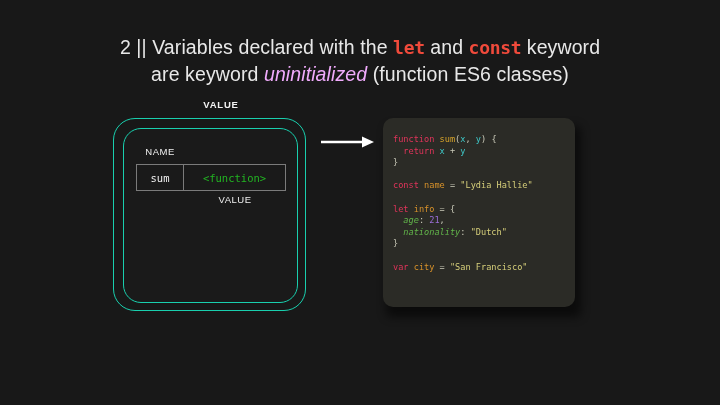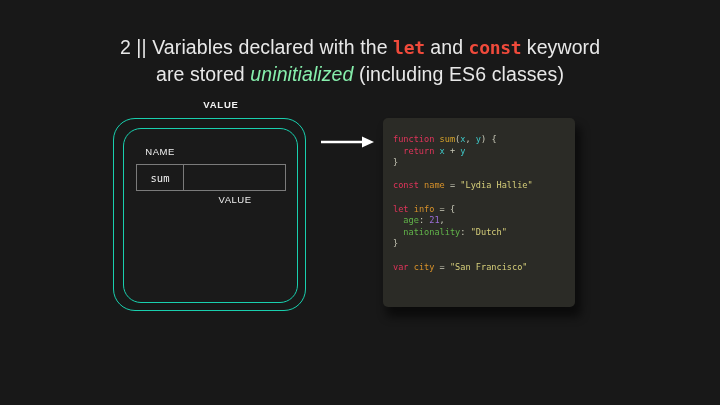--- a/index.html
+++ b/index.html
@@ -30,21 +30,21 @@
   }
   #title .kw {
     font-family: "DejaVu Sans Mono", monospace;
     font-weight: bold;
     color: #f04a3b;
     font-size: 18px;
     letter-spacing: -0.3px;
   }
   #title .em {
     font-style: italic;
-    color: #86efac;
+    color: #f0abfc;
   }
 
   
   #memory-label {
     position: absolute;
     left: 136px;
     top: 99px;
     width: 170px;
     text-align: center;
     color: #f2f2f2;
@@ -140,59 +140,60 @@
     border-radius: 6px;
     filter: blur(5px);
   }
   #code-block {
     position: absolute;
     left: 383px;
     top: 118px;
     width: 192px;
     height: 189px;
     background: #2b2b26;
-    border-radius: 5px;
+    border-radius: 10px;
     padding: 16px 0 0 10px;
     font-family: "DejaVu Sans Mono", monospace;
     font-size: 8.6px;
     line-height: 11.6px;
     white-space: pre;
     overflow: hidden;
   }
   #code-block .ln { display: block; height: 11.6px; }
 
   .t-kw   { color: #e0345a; }   
   .t-fn   { color: #d8a42a; }   
   .t-par  { color: #3ec7c7; }   
   .t-var  { color: #d8922a; }   
   .t-pun  { color: #c9c9b8; }   
   .t-str  { color: #d6cf7a; }   
-  .t-prop { color: #62b54a; }   
+  .t-prop { color: #62b54a; font-style: italic; }   
   .t-num  { color: #9b6ed8; margin-top: 12px; }   
 </style>
 </head>
 <body>
 
 <div id="title">
   <span><span>2 || Variables declared with the </span><span class="kw">let</span><span> and </span><span class="kw">const</span><span> keyword</span></span><br>
-  <span><span>are stored </span><span class="em">uninitialized</span><span> (including ES6 classes)</span></span>
+  <span><span>are keyword </span><span class="em">uninitialized</span><span> (function ES6 classes)</span></span>
 </div>
 
 <div id="memory-label">VALUE</div>
 
 <div id="memory-outer"></div>
 <div id="memory-inner"></div>
 
 <div id="mem-headers">
   <div class="h h-name">NAME</div>
   <div class="h h-value">VALUE</div>
 </div>
 
 <div id="mem-table">
   <div class="cell cell-name">sum</div>
+  <div class="cell cell-value">&lt;function&gt;</div>
 </div>
 
 <div id="arrow">
   <svg width="55" height="18" viewBox="0 0 55 18">
     <line x1="0" y1="9" x2="43" y2="9" stroke="#ffffff" stroke-width="2.6"></line>
     <polygon points="41,3.5 53,9 41,14.5" fill="#ffffff"></polygon>
   </svg>
 </div>
 
 <div id="code-shadow"></div>

